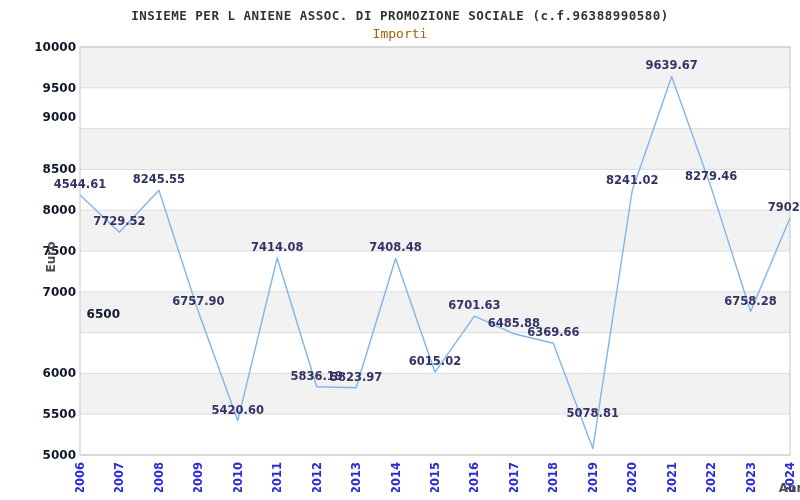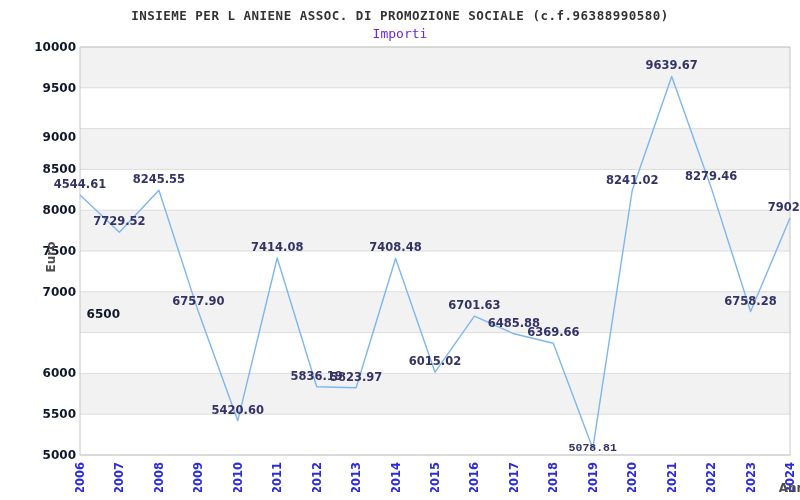--- a/index.html
+++ b/index.html
@@ -24,21 +24,21 @@
     white-space: nowrap;
   }
   .chart-subtitle {
     position: absolute;
     left: 0; right: 0;
     top: 26px;
     text-align: center;
     font-family: "DejaVu Sans Mono", "Liberation Mono", monospace;
     font-size: 13px;
     font-weight: normal;
-    color: #6d28d9;
+    color: #a16207;
   }
   #plot-svg { position: absolute; left: 0; top: 0; }
   .ytick {
     position: absolute;
     left: 0;
     width: 76px;
     text-align: right;
     font-size: 12px;
     font-weight: bold;
     color: #0f172a;
@@ -103,21 +103,21 @@
       <line x1="80" y1="128.6" x2="790" y2="128.6" stroke="#dcdcdc" stroke-width="1"></line>
       <line x1="80" y1="87.8" x2="790" y2="87.8" stroke="#dcdcdc" stroke-width="1"></line>
       <line x1="80" y1="47" x2="790" y2="47" stroke="#dcdcdc" stroke-width="1"></line>
       <rect x="80" y="47" width="710" height="408" fill="none" stroke="#c6c6c6" stroke-width="1"></rect>
       <polyline points="80.0,195.0 119.4,232.3 158.9,190.2 198.3,311.6 237.8,420.7 277.2,258.0 316.7,386.8 356.1,387.8 395.6,258.5 435.0,372.2 474.4,316.1 513.9,333.8 553.3,343.2 592.8,448.6 632.2,190.5 671.7,76.4 711.1,187.4 750.6,311.5 790.0,218.1" fill="none" stroke="#7eb6ee" stroke-width="1.4" stroke-linejoin="round"></polyline>
     </svg>
 
   <div id="tick-layer">
       <div class="ytick" style="top: 40px;">10000</div>
       <div class="ytick" style="top: 80.8px;">9500</div>
-      <div class="ytick" style="top: 130px;">9000</div>
+      <div class="ytick" style="top: 110px;">9000</div>
       <div class="ytick" style="top: 162.4px;">8500</div>
       <div class="ytick" style="top: 203.2px;">8000</div>
       <div class="ytick" style="top: 244px;">7500</div>
       <div class="ytick" style="top: 284.8px;">7000</div>
       <div class="ytick" style="top: 307px; padding-left: 44px;">6500</div>
       <div class="ytick" style="top: 366.4px; text-align: right;">6000</div>
       <div class="ytick" style="top: 407.2px;">5500</div>
       <div class="ytick" style="top: 448px;">5000</div>
       <div class="xtick" style="left: 80px; top: 478px;">2006</div>
       <div class="xtick" style="left: 119.444px; top: 478px;">2007</div>
@@ -146,21 +146,21 @@
       <div class="pt-label" style="left: 198.333px; top: 307.555px;">6757.90</div>
       <div class="pt-label" style="left: 237.778px; top: 416.679px;">5420.60</div>
       <div class="pt-label" style="left: 277.222px; top: 254.011px;">7414.08</div>
       <div class="pt-label" style="left: 316.667px; top: 382.767px;">5836.19</div>
       <div class="pt-label" style="left: 356.111px; top: 383.764px;">5823.97</div>
       <div class="pt-label" style="left: 395.556px; top: 254.468px;">7408.48</div>
       <div class="pt-label" style="left: 435px; top: 368.174px;">6015.02</div>
       <div class="pt-label" style="left: 474.444px; top: 312.147px;">6701.63</div>
       <div class="pt-label" style="left: 513.889px; top: 329.752px;">6485.88</div>
       <div class="pt-label" style="left: 553.333px; top: 339.236px;">6369.66</div>
-      <div class="pt-label" style="left: 592.778px; top: 454px; font-family: Liberation Mono, monospace;">5078.81</div>
+      <div class="pt-label" style="left: 592.778px; top: 420px;">5078.81</div>
       <div class="pt-label" style="left: 632.222px; top: 186.533px;">8241.02</div>
       <div class="pt-label" style="left: 671.667px; top: 72.4029px;">9639.67</div>
       <div class="pt-label" style="left: 711.111px; top: 183.396px;">8279.46</div>
       <div class="pt-label" style="left: 750.556px; top: 307.524px;">6758.28</div>
       <div class="pt-label" style="left: 790px; top: 214.148px;">7902.6</div>
     </div>
 
   <div id="y-axis-title" class="axis-title" style="left: 51px; top: 257px;">Euro</div>
   <div id="x-axis-title" class="axis-title" style="left: 796px; top: 488px;">Anno</div>
 </div>

